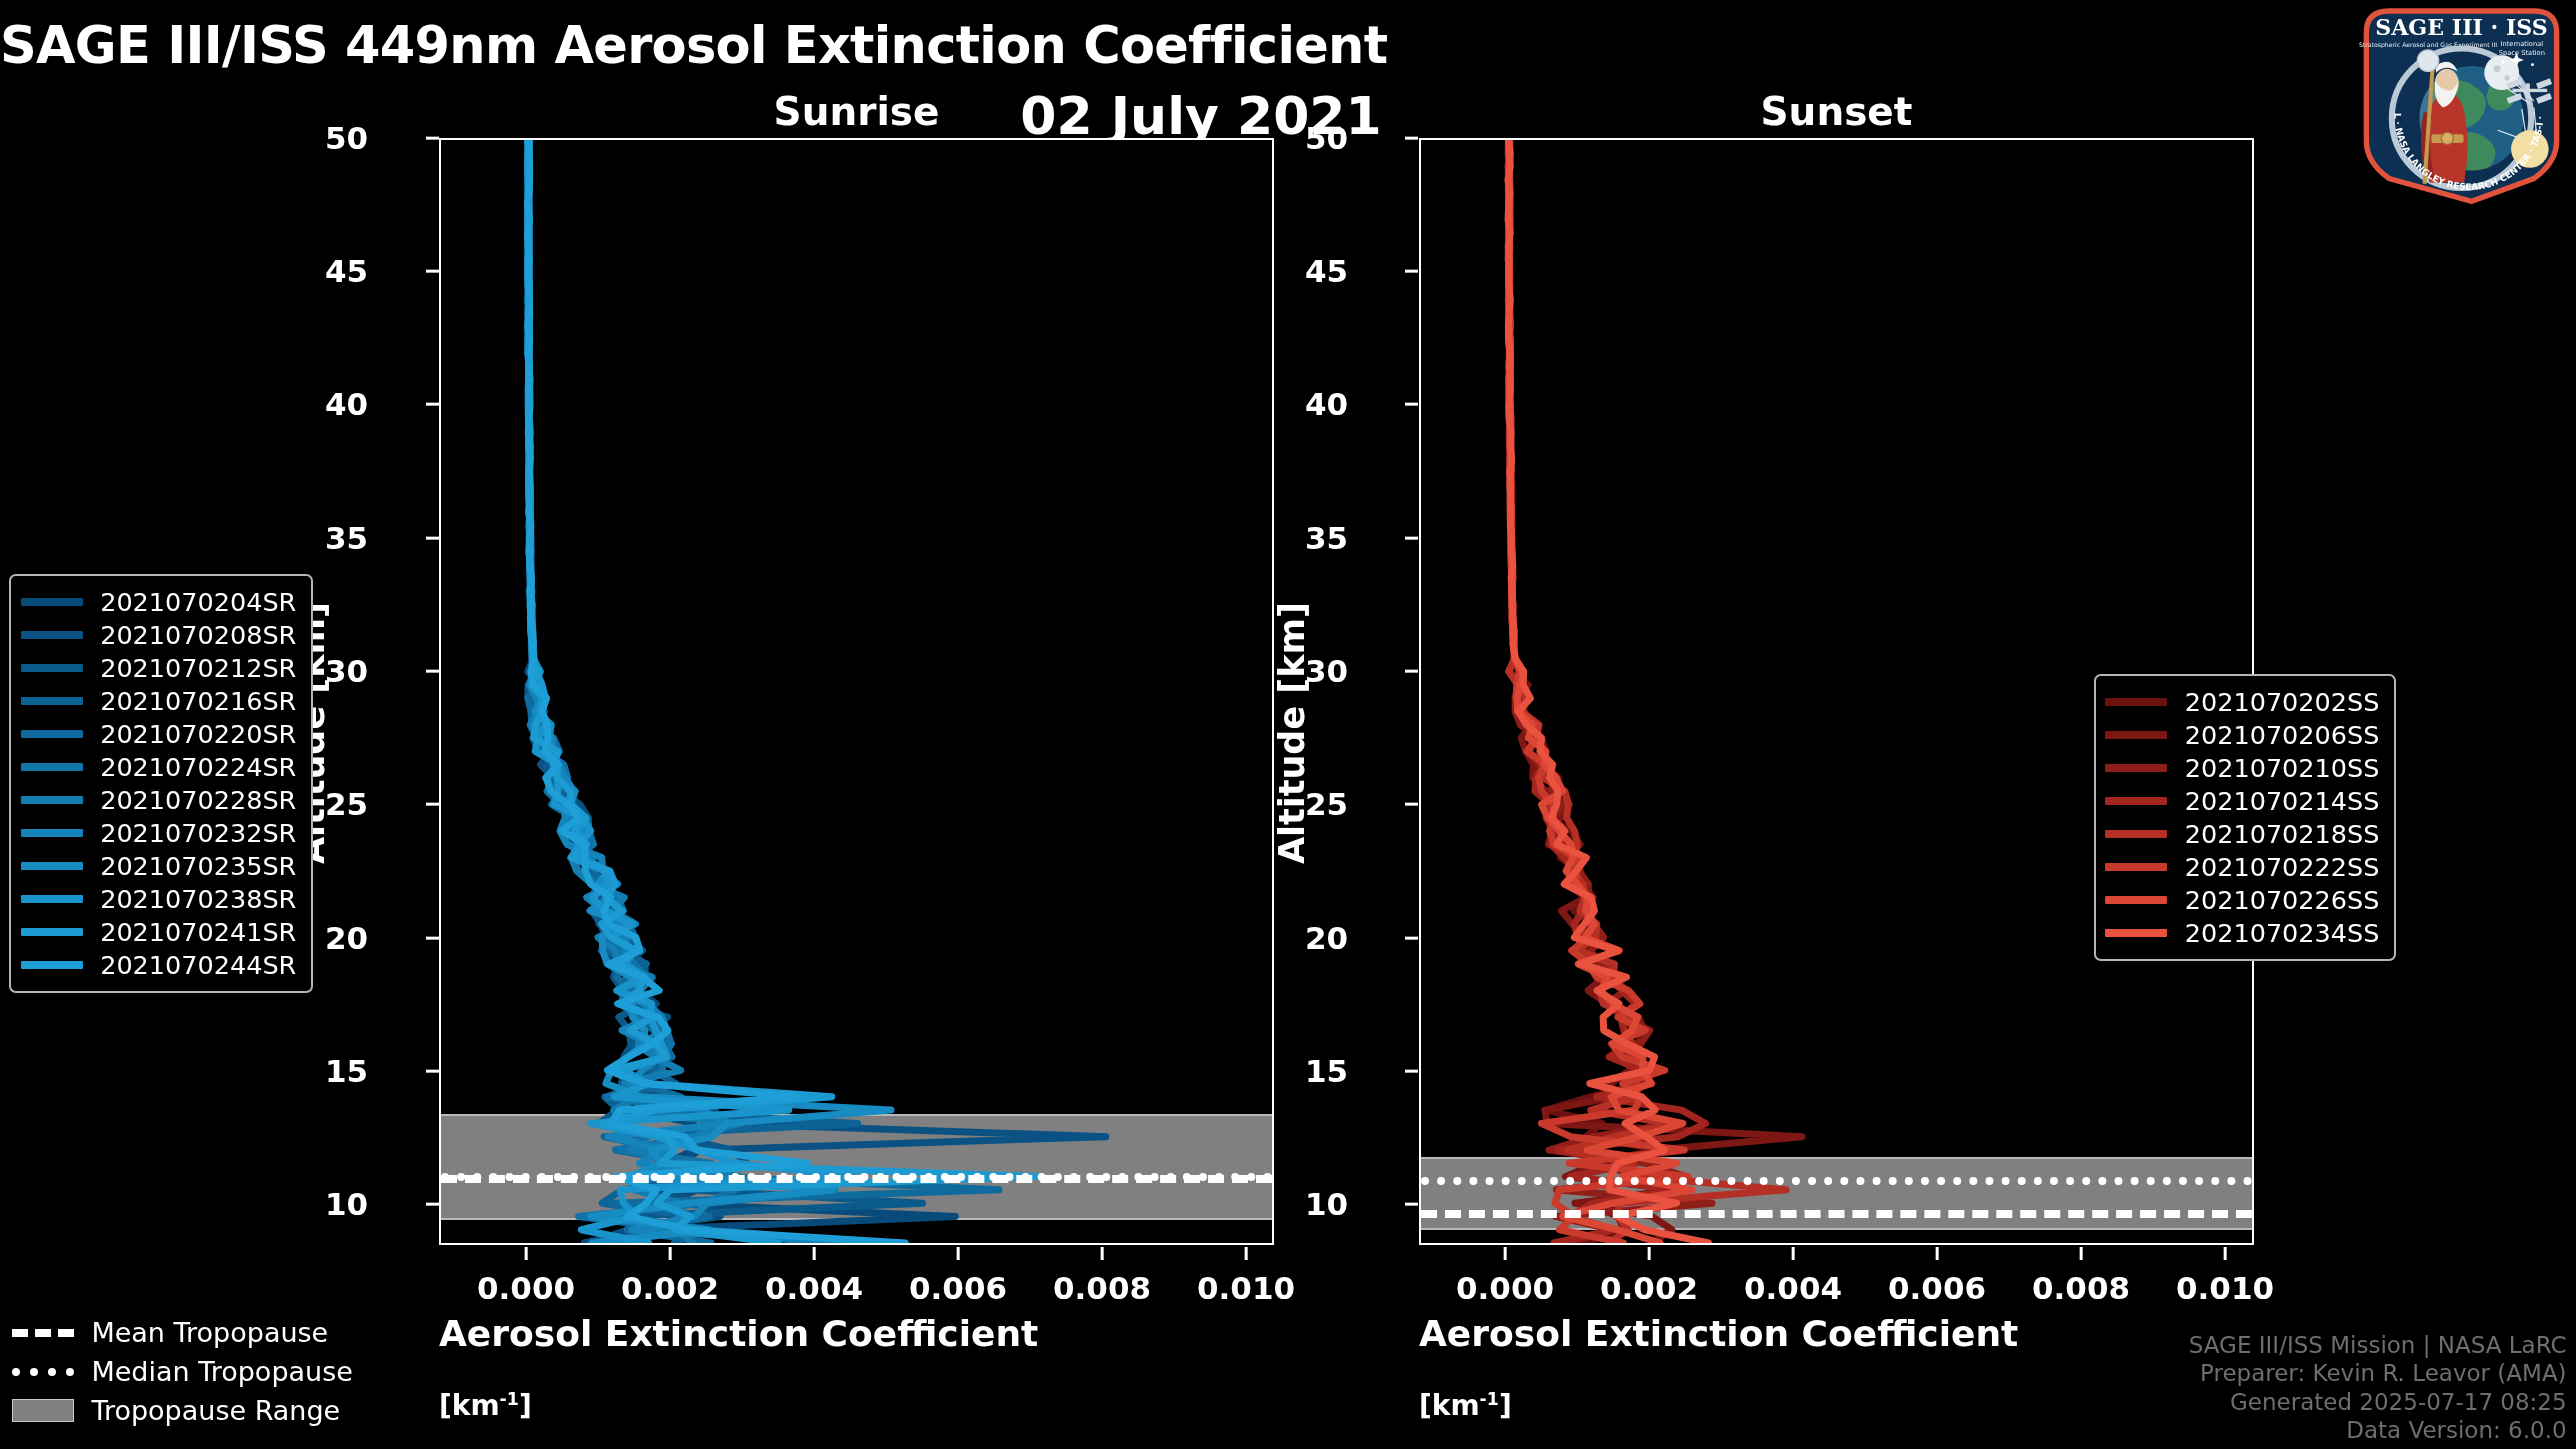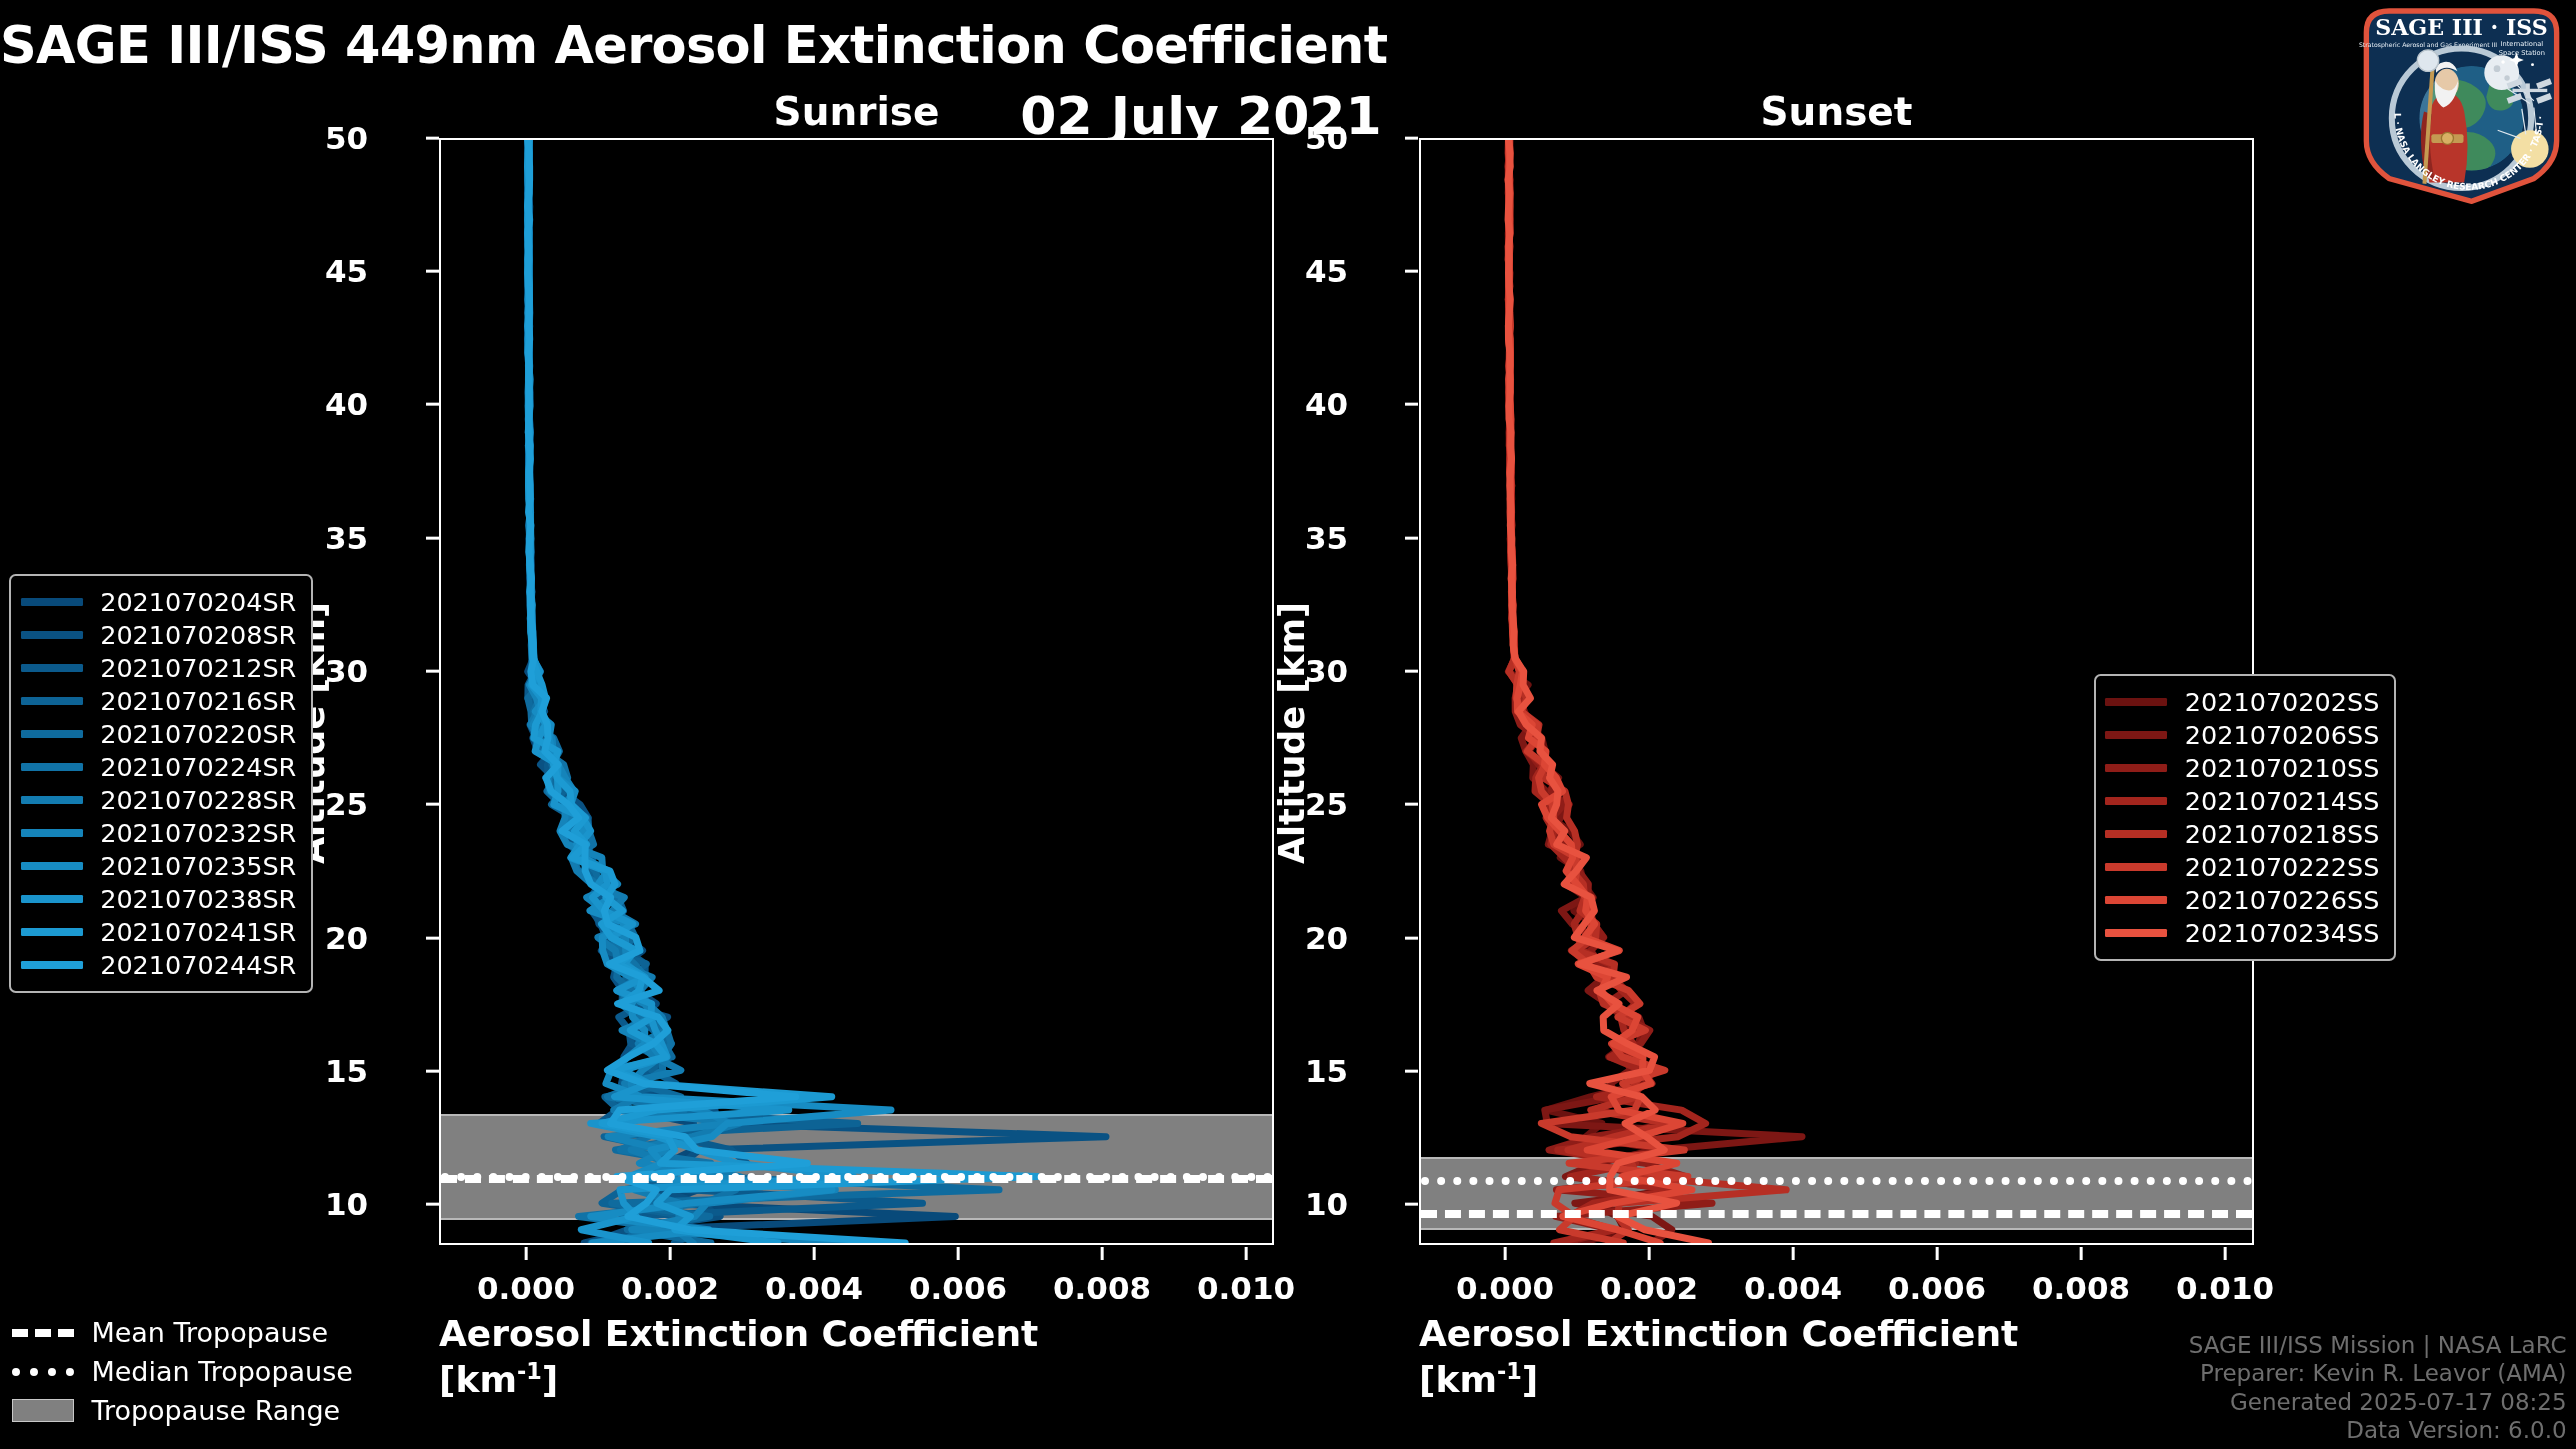--- a/index.html
+++ b/index.html
@@ -71,21 +71,21 @@
 
   .axis-ylabel {
     position:absolute; font-size:35px; font-weight:bold; color:#fff;
     white-space:nowrap; transform-origin:center center;
     transform:rotate(-90deg);
   }
   .axis-xlabel {
     position:absolute; font-size:36px; font-weight:bold;
     color:#fff; white-space:nowrap; line-height:1.28;
   }
-  .axis-xlabel .unit { display:block; font-size:36px; }
+  .axis-xlabel .unit { display:block; font-size:28px;margin-top:31px; }
   sup { font-size:0.62em; vertical-align:super; }
 
   
   .legend-box {
     position:absolute; background:#000;
     border:2px solid #b4b4b4; border-radius:6.7px;
     padding:9.4px 14.8px 9.4px 9.4px;
   }
   .legend-row { display:flex; align-items:center; height:33px; }
   .legend-swatch { width:62px; height:7.4px; flex:0 0 62px; margin-right:17.4px; border-radius:1.3px; }

